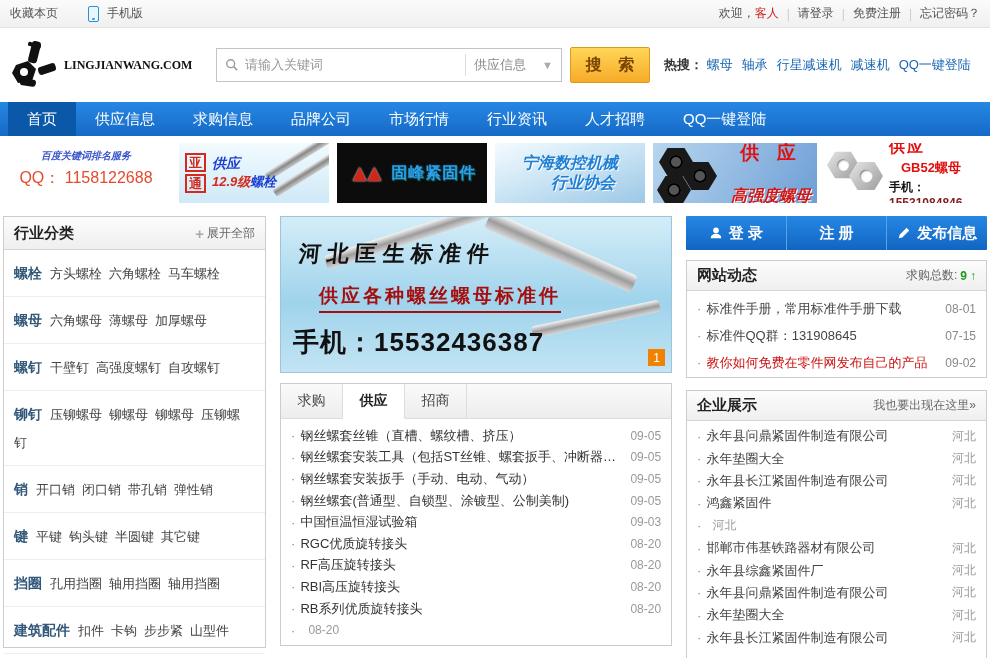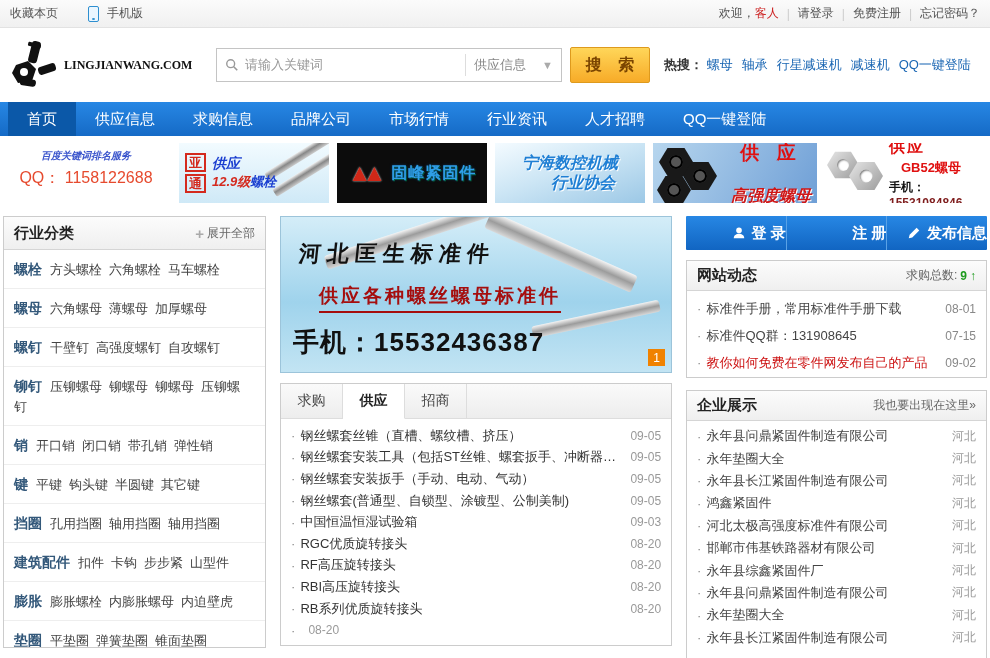--- a/index.html
+++ b/index.html
@@ -84,21 +84,21 @@
   .main { display:flex; gap:14px; padding:0 3px; margin-top:13px; align-items:flex-start; }
   .box { border:1px solid #ccc; background:#fff; }
   .box-head { height:33px; background:linear-gradient(#fcfcfc,#efefef); border-bottom:1px solid #d5d5d5;
               display:flex; align-items:center; justify-content:space-between; padding:0 10px; }
   .box-head .ttl { font-size:15px; font-weight:bold; color:#222; }
   .box-head .extra { font-size:12px; color:#666; display:flex; align-items:center; gap:3px; }
   .plus { color:#aaa; font-size:15px; font-weight:bold; }
 
   
   .sidebar { width:264px; height:432px; }
-  .cat-row { padding:9px 10px 8px 10px; border-top:1px solid #eee; font-size:13px; line-height:20px; }
+  .cat-row { padding:9px 10px 8px 10px; border-top:1px solid #eee; font-size:13px; line-height:28px; }
   .cat-row:first-child { border-top:none; }
   .cat-name { font-size:14px; font-weight:bold; color:#33587a; margin-right:8px; }
   .cat-row a.sub { color:#444; margin-right:7px; }
 
   
   .center { width:392px; display:flex; flex-direction:column; gap:10px; }
   .cbanner { height:157px; position:relative; border:1px solid #9cc4da;
              background:linear-gradient(180deg,#d4edf8 0%,#9fd3ec 55%,#c2e4f3 100%); overflow:hidden; }
   .cb-rod { position:absolute; background:linear-gradient(#f4f4f4,#9c9c9c 50%,#d8d8d8); border-radius:3px; }
   .cb-l1 { position:absolute; left:18px; top:22px; font-size:22px; font-weight:bold; color:#111;
@@ -115,21 +115,21 @@
   .tab.active { background:#fff; font-weight:bold; color:#222; margin-bottom:-1px; border-bottom:1px solid #fff; }
   .sup-list { padding:6px 10px 0 10px; }
   .srow { display:flex; align-items:center; height:21.6px; font-size:13px; }
   .srow .dot { color:#888; margin-right:5px; }
   .srow a { color:#333; flex:1; white-space:nowrap; overflow:hidden; text-overflow:ellipsis; }
   .srow .dt { color:#999; font-size:12px; margin-left:8px; }
 
   
   .rightcol { width:302px; display:flex; flex-direction:column; }
   .actionbar { height:34px; background:linear-gradient(#2787e4,#1165c2); display:flex; border-radius:1px; }
-  .actionbar a { flex:1; display:flex; align-items:center; justify-content:flex-end; gap:6px; color:#fff;
+  .actionbar a { flex:1; display:flex; align-items:center; justify-content:center; gap:6px; color:#fff;
                  font-size:15px; font-weight:bold; border-left:1px solid #5aa2e6; }
   .actionbar a:first-child { border-left:none; }
   .newsbox { margin-top:10px; height:118px; }
   .newsbox .box-head { height:30px; }
   .green { color:#1f9c1f; font-weight:bold; }
   .nrow { display:flex; align-items:center; height:27px; padding:0 10px; font-size:13px; }
   .nrow .dot { color:#888; margin-right:5px; }
   .nrow a { color:#444; flex:1; white-space:nowrap; overflow:hidden; }
   .nrow a.red { color:#cc1111; }
   .nrow .dt { color:#888; font-size:12px; margin-left:6px; }
@@ -435,21 +435,20 @@
             <a>永年县长江紧固件制造有限公司</a>
             <span class="rg">河北</span>
           </div>
           <div class="crow">
             <span class="dot">·</span>
             <a>鸿鑫紧固件</a>
             <span class="rg">河北</span>
           </div>
           <div class="crow">
             <span class="dot">·</span>
-            <a>河北太极高强度标准件有限公司</a>
             <span class="rg">河北</span>
           </div>
           <div class="crow">
             <span class="dot">·</span>
             <a>邯郸市伟基铁路器材有限公司</a>
             <span class="rg">河北</span>
           </div>
           <div class="crow">
             <span class="dot">·</span>
             <a>永年县综鑫紧固件厂</a>

